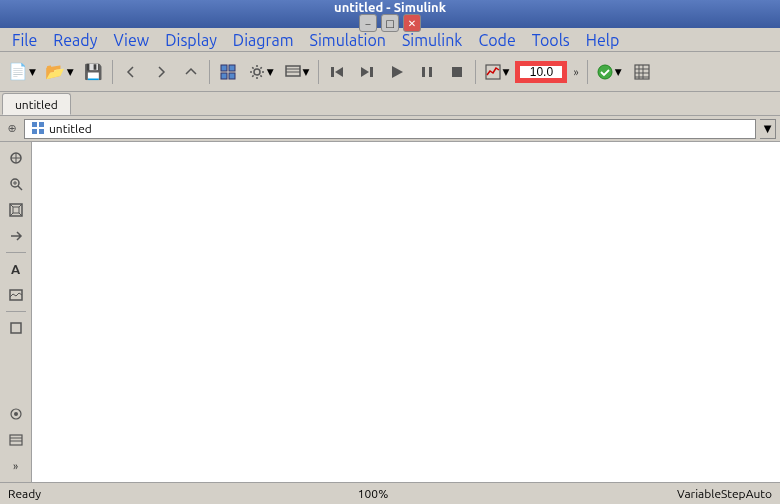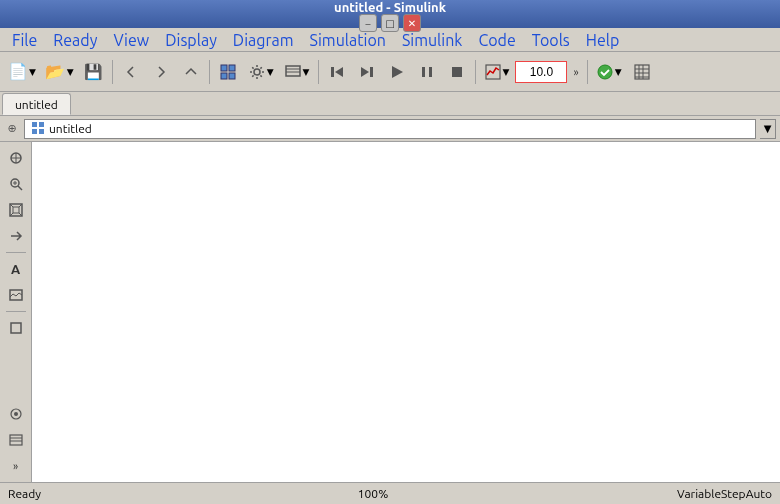--- a/index.html
+++ b/index.html
@@ -103,21 +103,21 @@
       background: #d4d0c8;
       border: 1px solid transparent;
       border-radius: 2px;
       cursor: pointer;
       padding: 2px 3px;
       font-size: 11px;
     }
     .toolbar-input {
       width: 52px;
       height: 22px;
-      border: 1px solid #ef4444;
+      border: 5px solid #ef4444;
       background: white;
       padding: 0 4px;
       font-size: 12px;
       text-align: center;
     }
     .toolbar-more {
       font-size: 11px;
       padding: 2px 4px;
       cursor: pointer;
       color: #333;

